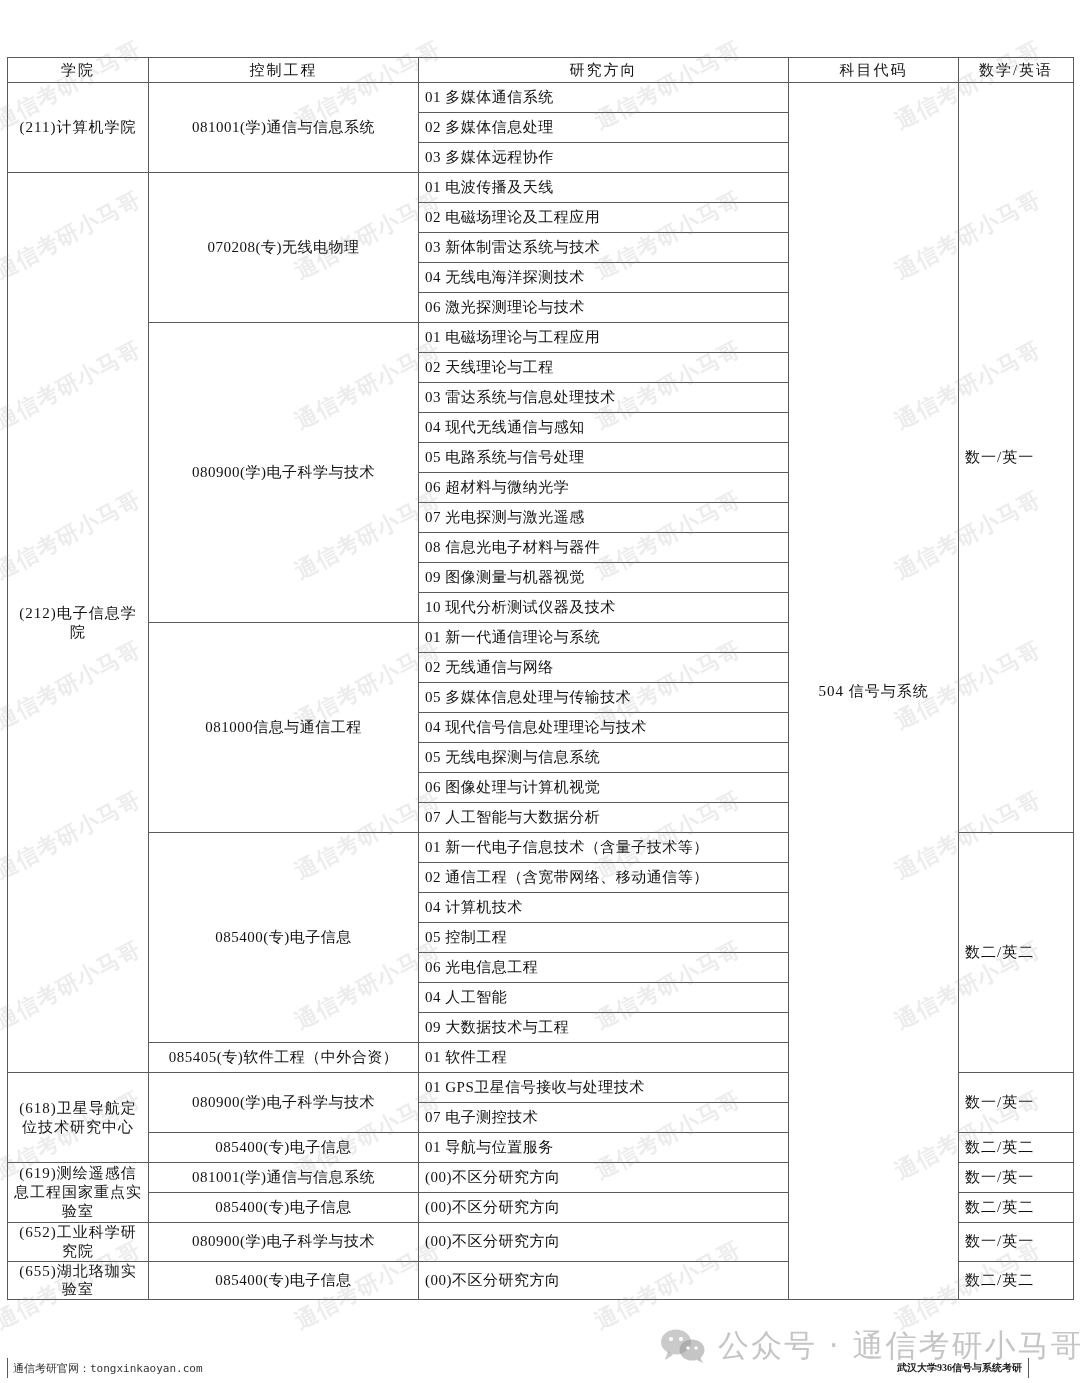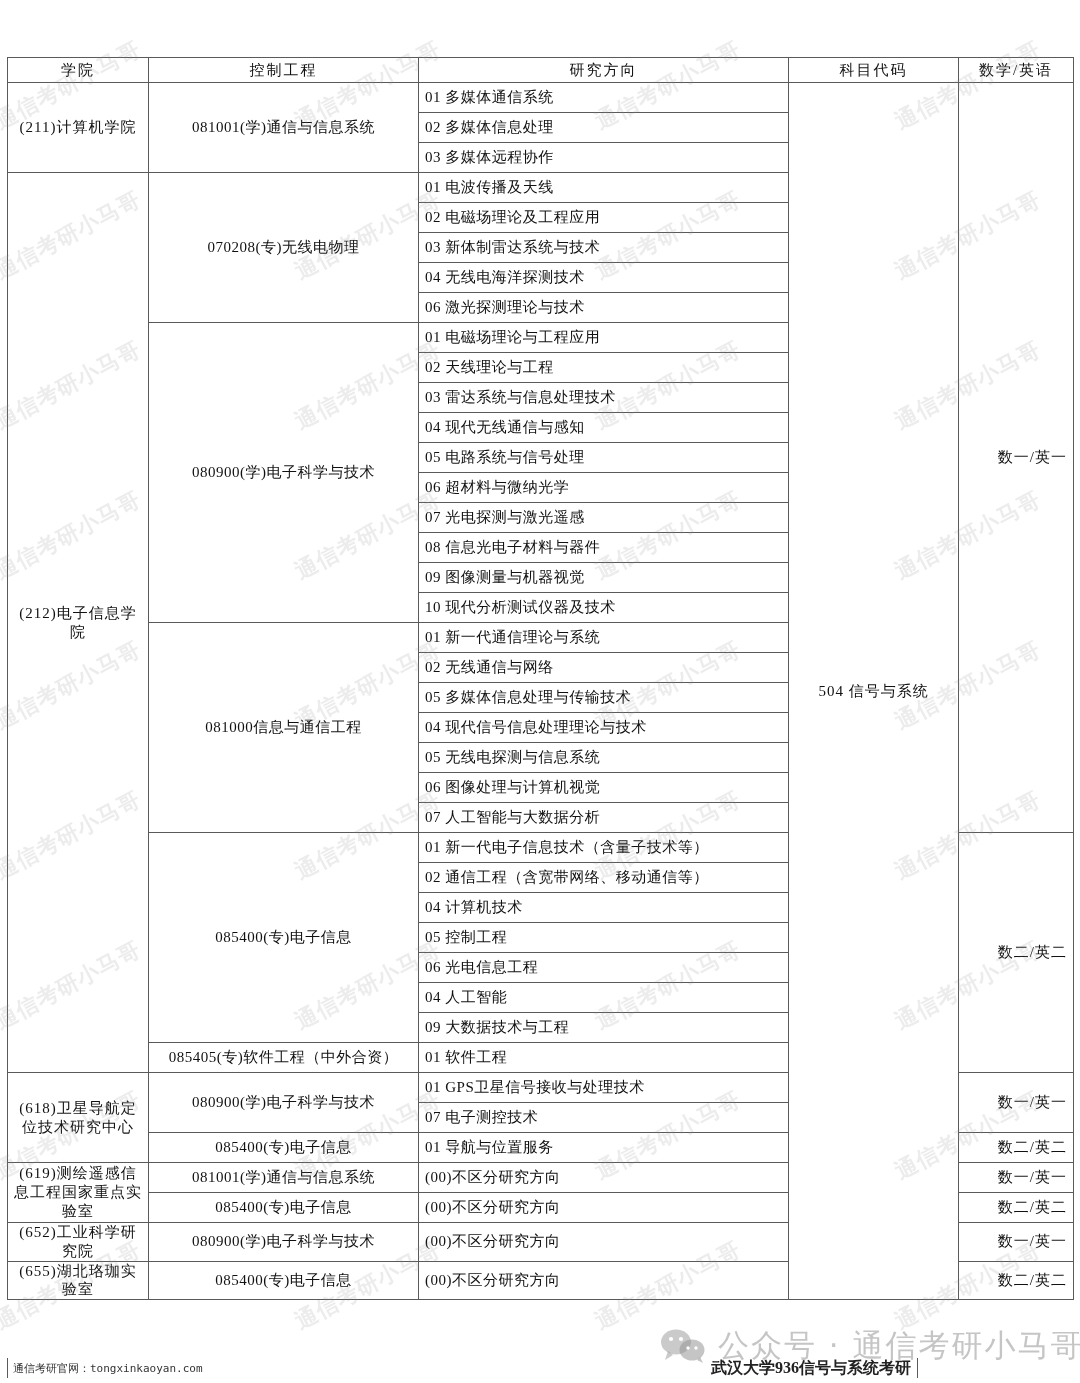--- a/index.html
+++ b/index.html
@@ -79,51 +79,51 @@
     background: #e2efd9;
     height: 25px;
     text-align: center;
     font-size: 15px;
     letter-spacing: 2px;
   }
   td.c-college  { text-align: center; letter-spacing: 1px; }
   td.c-major    { text-align: center; letter-spacing: 0.5px; }
   td.c-dir      { text-align: left;   letter-spacing: 0.5px; padding-left: 10px; }
   td.c-code     { text-align: center; letter-spacing: 1px; }
-  td.c-mathen   { text-align: right; letter-spacing: 1px; }
+  td.c-mathen   { text-align: left; letter-spacing: 1px; }
 
   td.r30 { height: 30px; }
 
   
   col.w-college { width: 141px; }
   col.w-major   { width: 270px; }
   col.w-dir     { width: 370px; }
   col.w-code    { width: 170px; }
   col.w-mathen  { width: 115px; }
 
   
   .footer {
     position: absolute;
     left: 7px; top: 1358px;
-    width: 911px; height: 20px;
+    width: 1022px; height: 20px;
     z-index: 6;
     border-left: 1px solid #5a5a5a;
     border-right: 1px solid #5a5a5a;
     display: flex; align-items: center; justify-content: space-between;
   }
   .footer .fl {
     font-family: "DejaVu Sans Mono", monospace;
     font-size: 11px;
     color: #333;
     padding-left: 5px;
     letter-spacing: 0px;
   }
   .footer .fr {
     font-family: "Liberation Serif", serif;
-    font-size: 16px;
+    font-size: 10px;
     color: #222;
     padding-right: 6px;
     font-weight: 600;
   }
 
   
   .wechat-overlay {
     position: absolute;
     left: 660px; top: 1322px;
     height: 48px;

